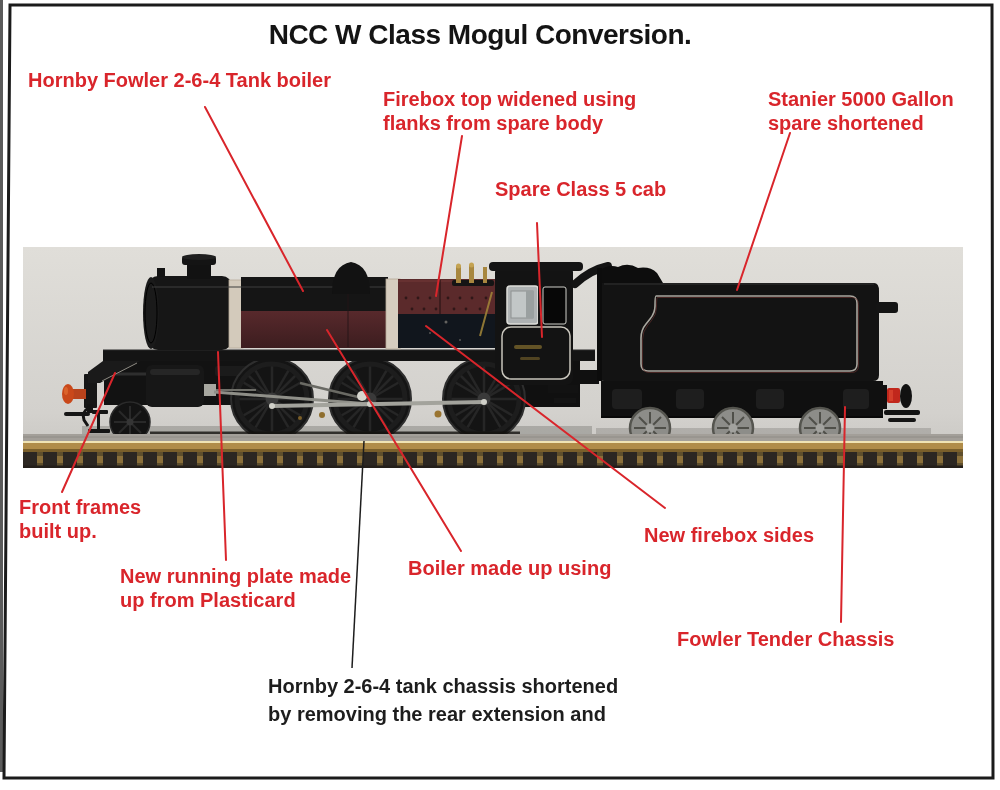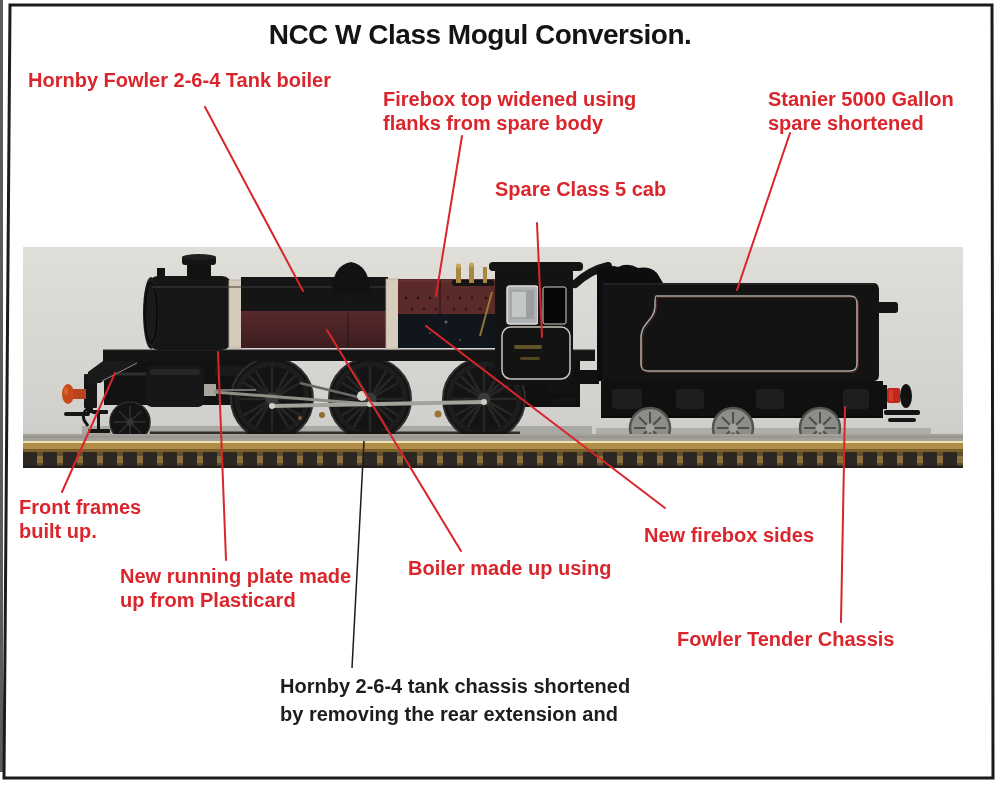--- a/index.html
+++ b/index.html
@@ -11,21 +11,21 @@
     position:absolute;left:0;top:19px;width:940px;text-align:center;
     font-size:28px;font-weight:700;color:#141414;letter-spacing:-0.5px;padding-left:10px;
   }
   .label{
     position:absolute;color:#d9252b;font-weight:700;font-size:20px;
     line-height:24px;white-space:nowrap;
   }
   .label.center{text-align:left;}
   .note{
     position:absolute;left:268px;top:672px;color:#1d1d1d;font-weight:700;
-    font-size:20px;line-height:28px;white-space:nowrap;margin-left:12px;
+    font-size:20px;line-height:28px;white-space:nowrap;
   }
   #photo{position:absolute;left:23px;top:247px;width:940px;height:221px;}
   #overlay{position:absolute;left:0;top:0;width:1000px;height:790px;pointer-events:none;}
 </style>
 </head>
 <body>
 
 <svg id="photo" viewBox="23 247 940 221">
   <defs>
     <linearGradient id="bgGrad" x1="0" y1="0" x2="0" y2="1">

